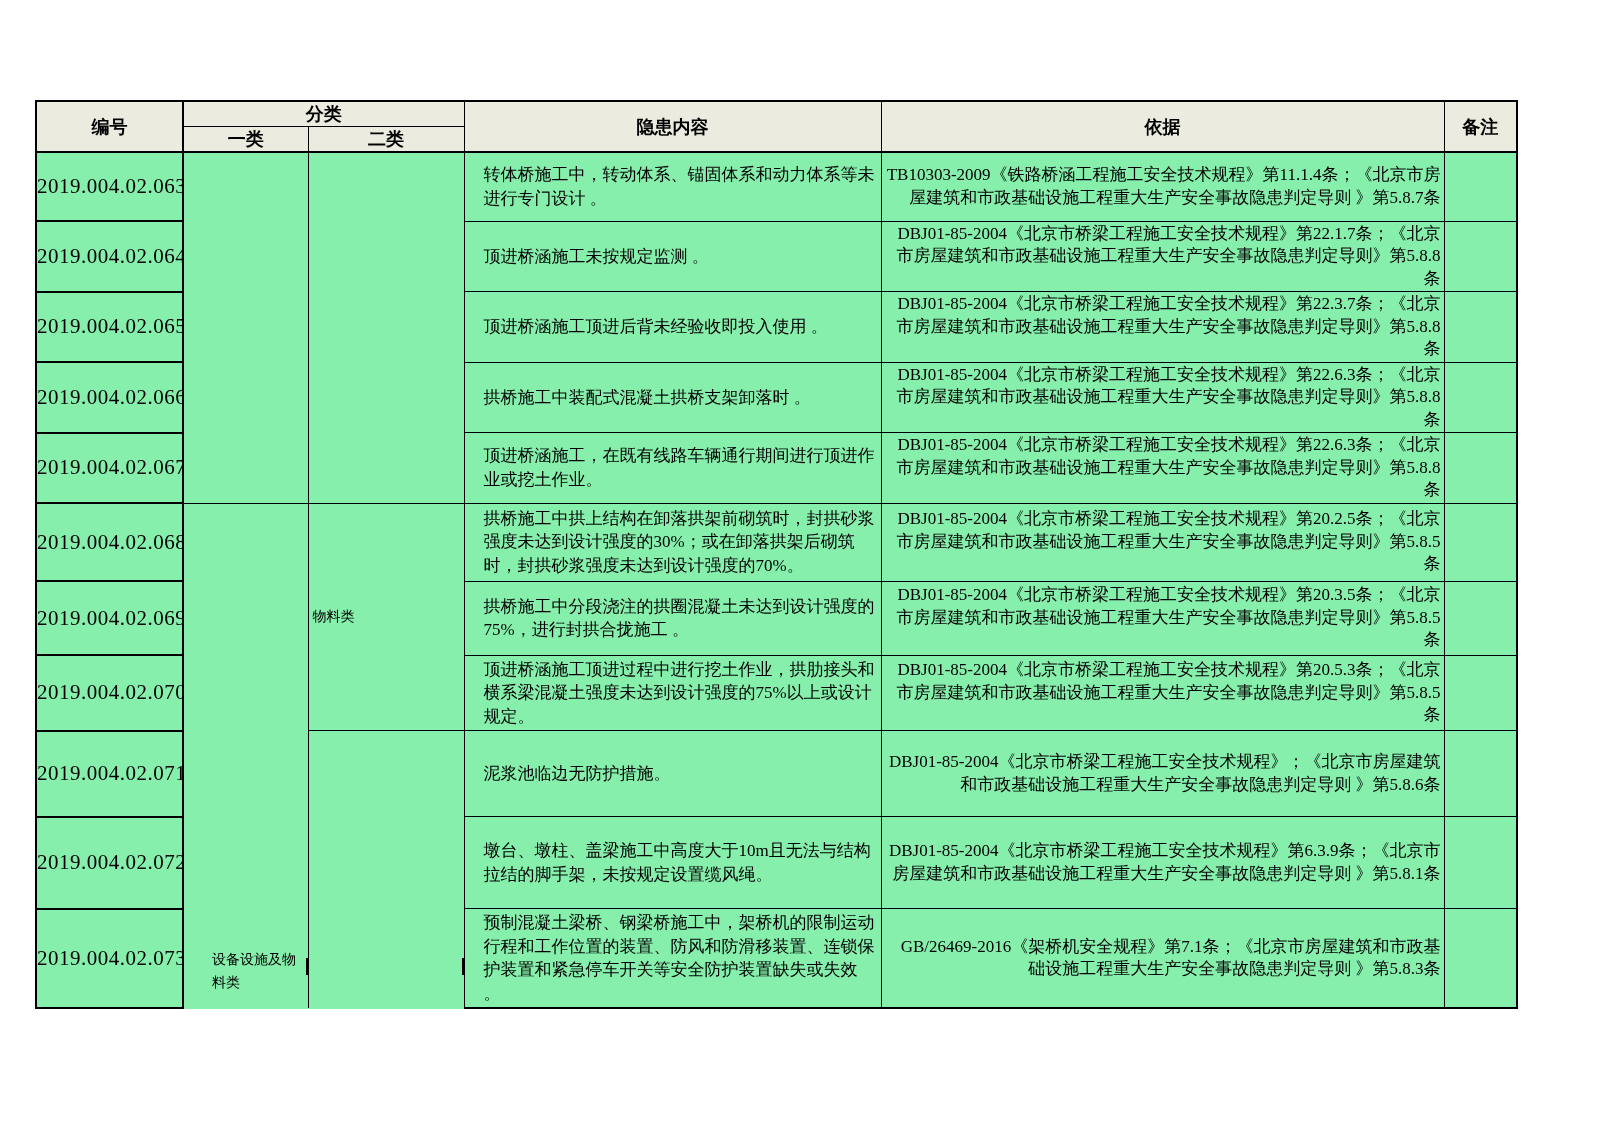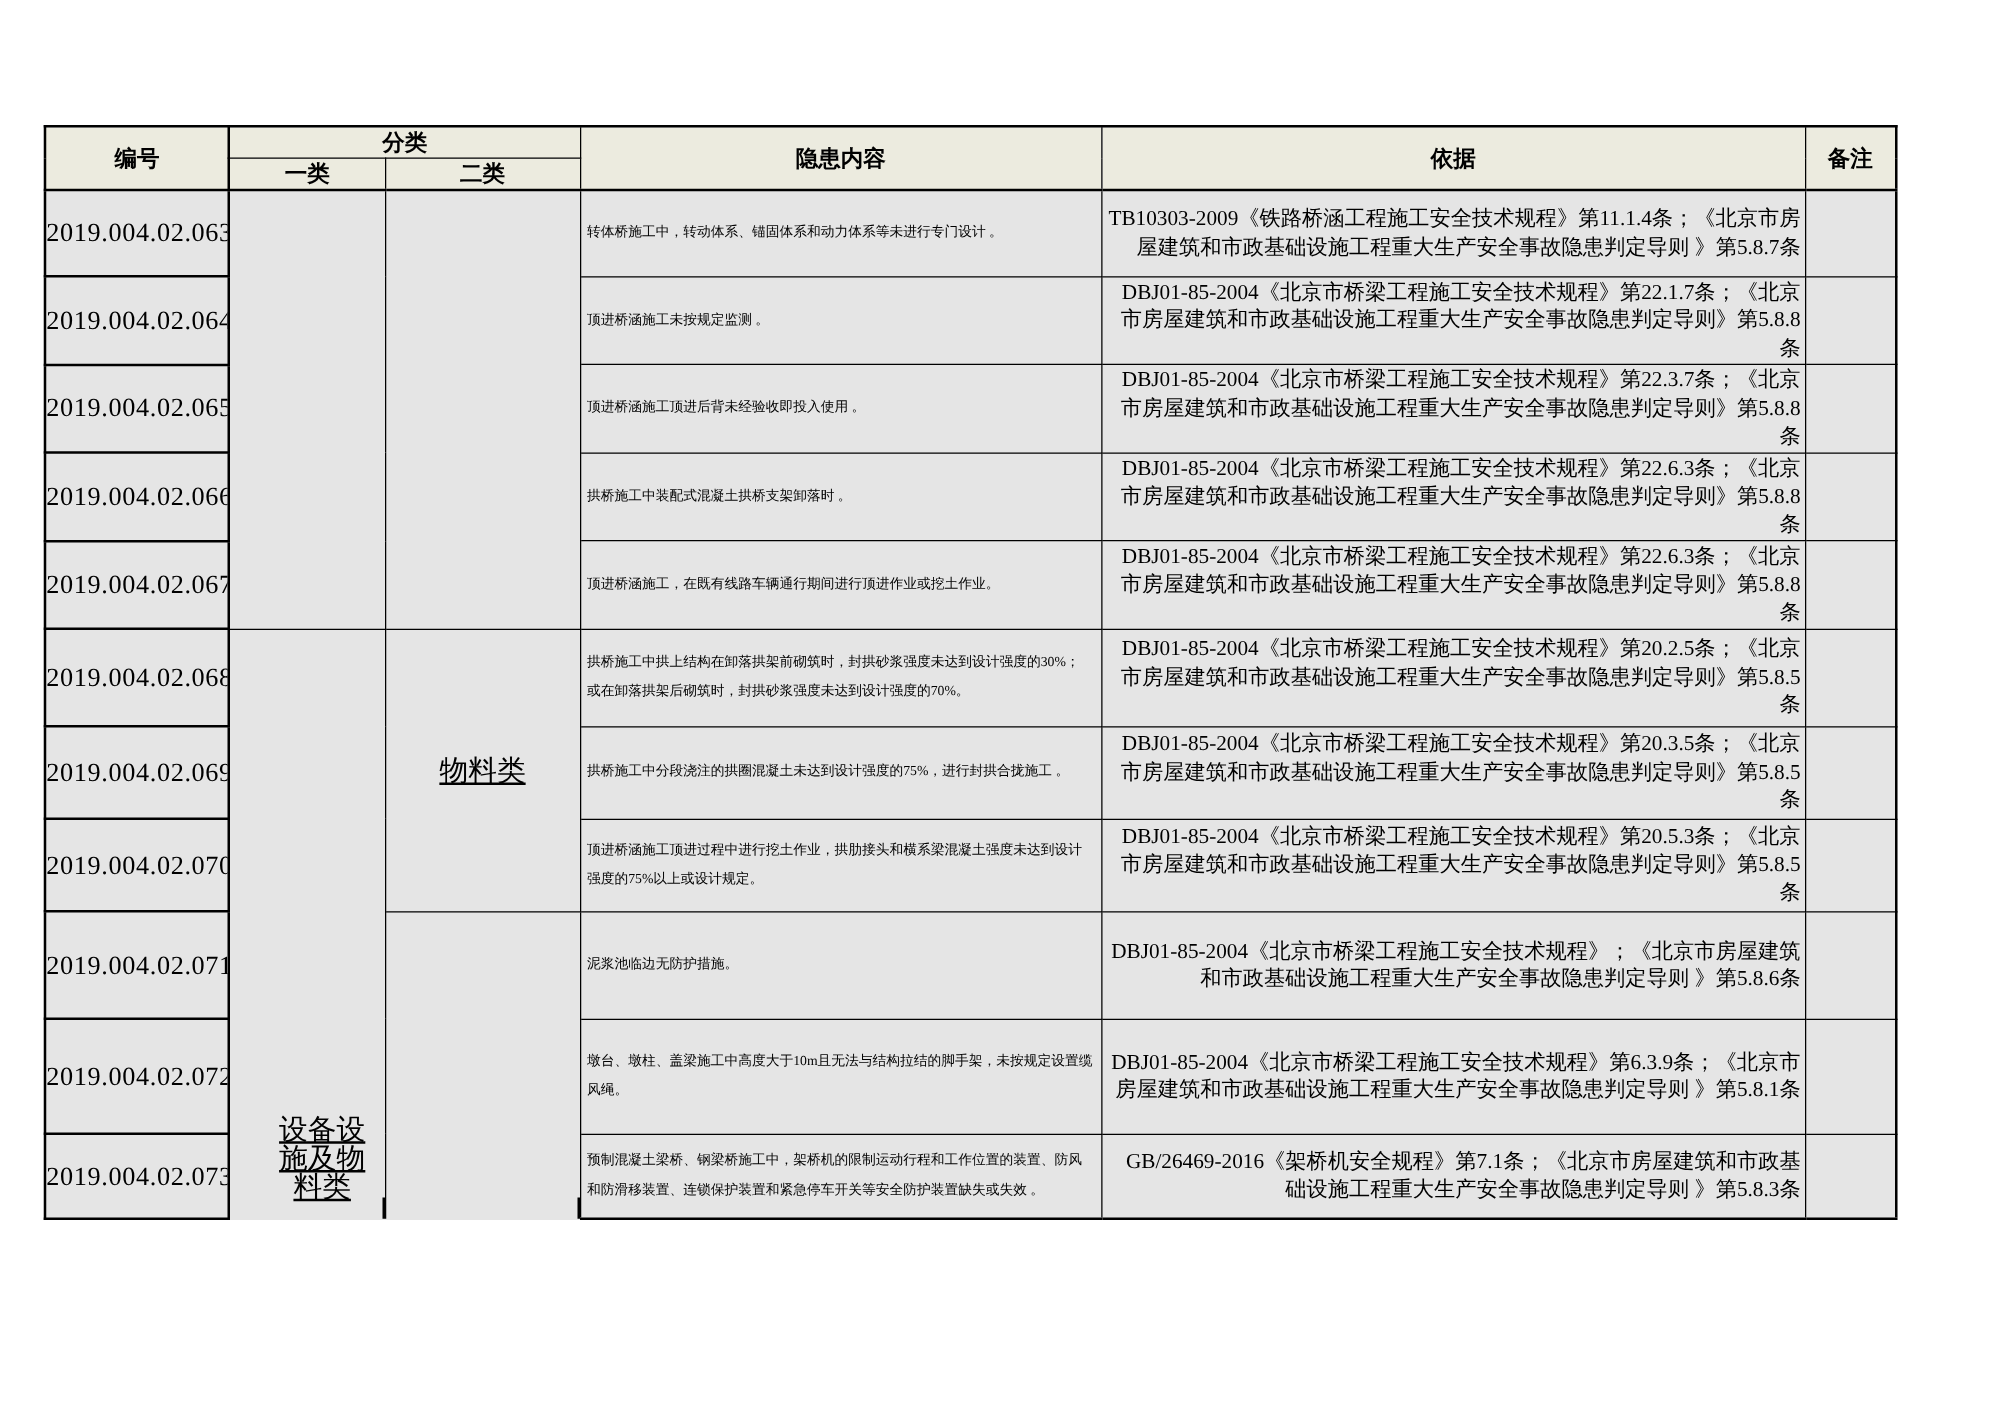--- a/index.html
+++ b/index.html
@@ -16,21 +16,21 @@
   }
   .sheet {
     position: absolute;
     left: 35px;
     top: 100px;
   }
   table.hazard {
     border-collapse: collapse;
     table-layout: fixed;
     width: 1481px;
-    background: #e5e5e5;
+    background: #86efac;
     border: 2px solid #000;
     border-bottom: none;
   }
   th, td {
     border: 1px solid #000;
     padding: 2px 5px;
     overflow: hidden;
   }
   th {
     background: #ECEBDF;
@@ -45,39 +45,38 @@
     border: 2px solid #000;
     text-align: center;
     vertical-align: middle;
     font-size: 21px;
     letter-spacing: 0.5px;
     white-space: nowrap;
     padding: 0;
   }
   th.h-id { border: 2px solid #000; }
   td.cat-cell {
-    text-align: center;
-    vertical-align: middle;
-    font-size: 23px;
+    text-align: left;
+    vertical-align: middle;
+    font-size: 14px;
     line-height: 23px;
     padding: 2px 4px;
-    text-decoration: underline;
   }
   td.cat-bottom {
     vertical-align: bottom;
     padding-bottom: 14px;
     padding-left: 28px;
   }
   td.open-bottom { border-bottom: none; }
   td.content-cell {
     text-align: left;
     vertical-align: middle;
-    font-size: 11px;
+    font-size: 17px;
     line-height: 23.5px;
-    padding: 2px 6px 2px 5px;
+    padding: 2px 6px 2px 19px;
     margin-top: 44px;
   }
   td.basis-cell {
     text-align: right;
     vertical-align: middle;
     font-size: 17px;
     line-height: 22.5px;
     padding: 1px 3px 1px 4px;
   }
   td.remark-cell { padding: 0; }

